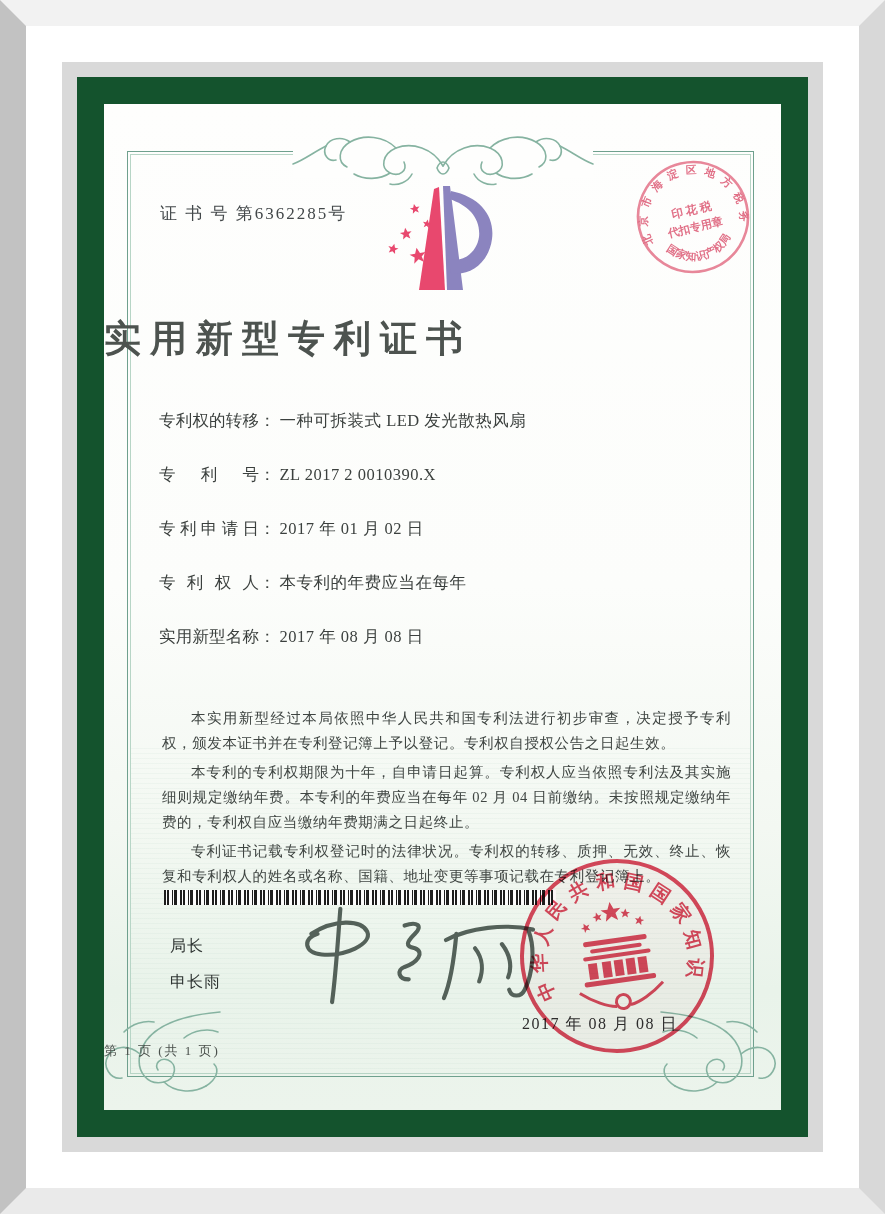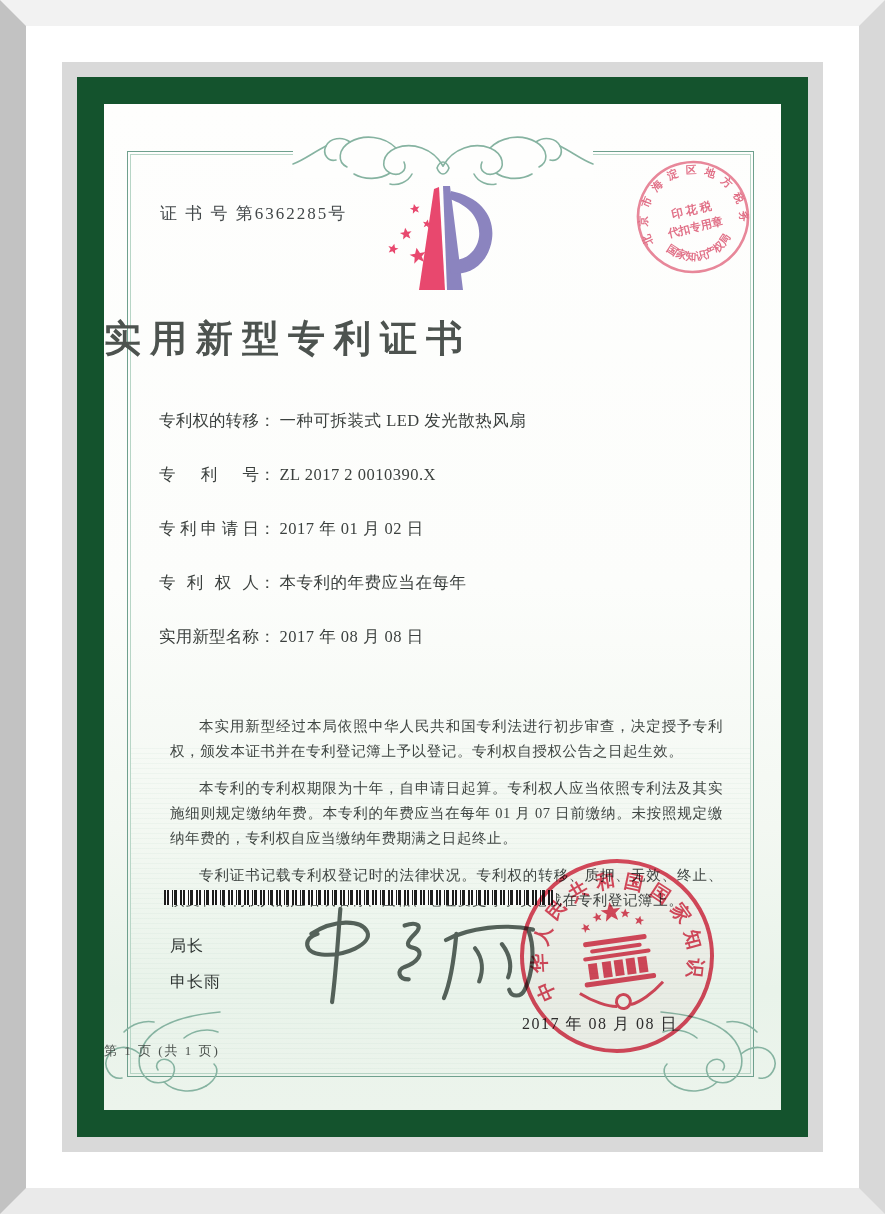--- a/index.html
+++ b/index.html
@@ -49,21 +49,21 @@
   }
 
   .fields{position:absolute;left:55px;top:306px;right:36px;}
   .field-row{margin-bottom:32px;font-size:16.5px;color:#3b403e;white-space:nowrap;}
   .f-label{display:inline-block;width:100px;text-align:justify;text-align-last:justify;}
   .f-colon{padding-right:4px;}
   .f-value{letter-spacing:.5px;}
 
   .paragraphs{position:absolute;left:54px;right:46px;top:598px;}
   .paragraphs p{
-    margin:12px;text-indent:2em;font-size:14.5px;line-height:25px;
+    margin:4px;text-indent:2em;font-size:14.5px;line-height:25px;
     color:#3f4542;letter-spacing:.6px;text-align:justify;
   }
 
   .barcode{
     position:absolute;left:60px;top:786px;width:392px;height:15px;
     background:repeating-linear-gradient(90deg,
       #1d1d1d 0 2px,#fcfcfc 2px 3px,#1d1d1d 3px 5px,#fcfcfc 5px 8px,
       #1d1d1d 8px 9px,#fcfcfc 9px 10px,#1d1d1d 10px 13px,#fcfcfc 13px 16px);
   }
 
@@ -203,21 +203,21 @@
             <div class="field-row">
               <span class="f-label">专利权人</span><span class="f-colon">：</span><span class="f-value">本专利的年费应当在每年</span>
             </div>
             <div class="field-row">
               <span class="f-label">实用新型名称</span><span class="f-colon">：</span><span class="f-value">2017 年 08 月 08 日</span>
             </div>
           </div>
 
           <div class="paragraphs">
             <p>本实用新型经过本局依照中华人民共和国专利法进行初步审查，决定授予专利权，颁发本证书并在专利登记簿上予以登记。专利权自授权公告之日起生效。</p>
-            <p>本专利的专利权期限为十年，自申请日起算。专利权人应当依照专利法及其实施细则规定缴纳年费。本专利的年费应当在每年 01 月 07 日前缴纳。未按照规定缴纳年费的，专利权自应当缴纳年费期满之日起终止。</p>
+            <p>本专利的专利权期限为十年，自申请日起算。专利权人应当依照专利法及其实施细则规定缴纳年费。本专利的年费应当在每年 02 月 04 日前缴纳。未按照规定缴纳年费的，专利权自应当缴纳年费期满之日起终止。</p>
             <p>专利证书记载专利权登记时的法律状况。专利权的转移、质押、无效、终止、恢复和专利权人的姓名或名称、国籍、地址变更等事项记载在专利登记簿上。</p>
           </div>
 
           <div class="barcode"></div>
 
           <div class="signer">
             <div>局长</div>
             <div>申长雨</div>
           </div>
 

